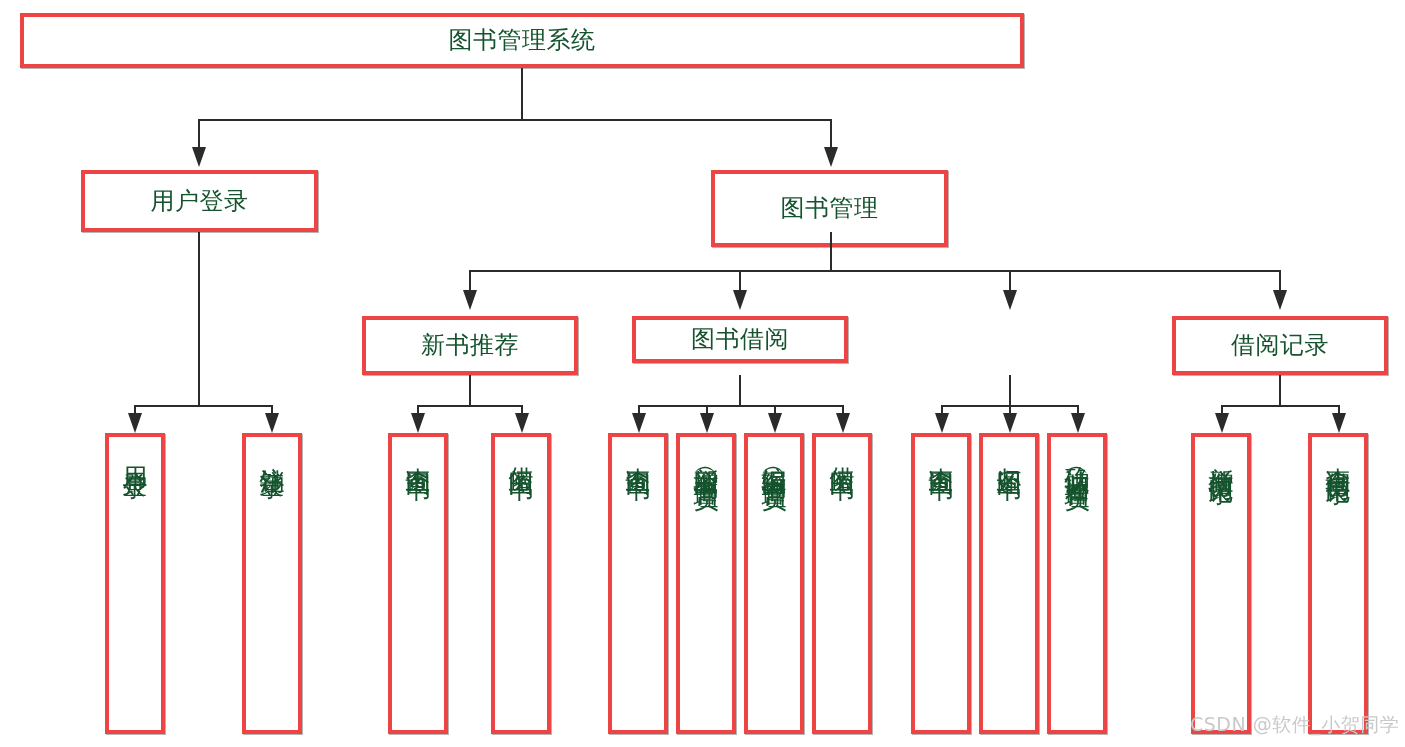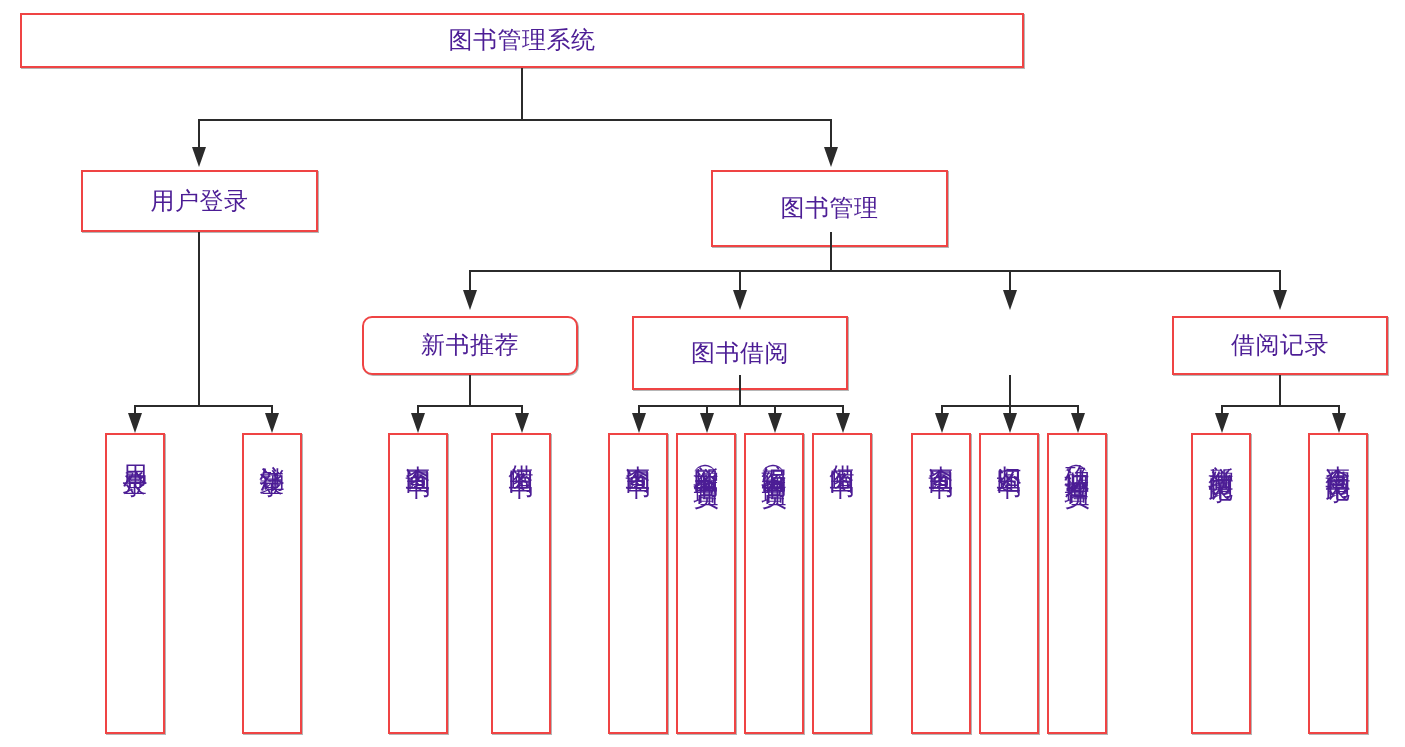--- a/index.html
+++ b/index.html
@@ -15,26 +15,26 @@
     position: relative;
     width: 1405px;
     height: 747px;
     background: #ffffff;
     overflow: hidden;
   }
   .node {
     position: absolute;
     box-sizing: border-box;
     background: #ffffff;
-    border: 2px solid #ef4444;
+    border: 4px solid #ef4444;
     box-shadow: 1px 1px 0 0 #b6b6b6;
     display: flex;
     align-items: center;
     justify-content: center;
-    color: #4c1d95;
+    color: #14532d;
   }
   .node .label {
     display: block;
     text-align: center;
     line-height: 1.18;
     letter-spacing: 0.5px;
   }
   .node.horiz .label {
     font-size: 24px;
   }
@@ -113,24 +113,24 @@
   <div class="edge h" style="left:469px; top:270px; width:812px;"></div>
   <div class="edge v" style="left:469px; top:270px; height:22px;"></div>
   <div class="arrow" style="left:463px; top:290px;"></div>
   <div class="edge v" style="left:739px; top:270px; height:22px;"></div>
   <div class="arrow" style="left:733px; top:290px;"></div>
   <div class="edge v" style="left:1009px; top:270px; height:22px;"></div>
   <div class="arrow" style="left:1003px; top:290px;"></div>
   <div class="edge v" style="left:1279px; top:270px; height:22px;"></div>
   <div class="arrow" style="left:1273px; top:290px;"></div>
 
-  <div class="node horiz" style="left:362px; top:316px; width:216px; height:59px;border-radius:10px;">
+  <div class="node horiz" style="left:362px; top:316px; width:216px; height:59px;">
     <span class="label">新书推荐</span>
   </div>
-  <div class="node horiz" style="left:632px; top:316px; width:216px; height:74px;">
+  <div class="node horiz" style="left:632px; top:316px; width:216px; height:47px;">
     <span class="label">图书借阅</span>
   </div>
   <div class="node horiz" style="left:1172px; top:316px; width:216px; height:59px;">
     <span class="label">借阅记录</span>
   </div>
 
   <div class="edge v" style="left:469px; top:375px; height:31px;"></div>
   <div class="edge h" style="left:417px; top:405px; width:105px;"></div>
   <div class="edge v" style="left:417px; top:405px; height:12px;"></div>
   <div class="arrow" style="left:411px; top:413px;"></div>
@@ -201,14 +201,15 @@
     <span class="label">确认归还（管理员）</span>
   </div>
 
   <div class="node vert" style="left:1191px; top:433px; width:60px; height:301px;">
     <span class="label">新增借阅记录</span>
   </div>
   <div class="node vert" style="left:1308px; top:433px; width:60px; height:301px;">
     <span class="label">查询借阅记录</span>
   </div>
 
+  <div id="watermark" style="left:1190px; top:712px;">CSDN @软件_小贺同学</div>
 
 </div>
 
 </body></html>

